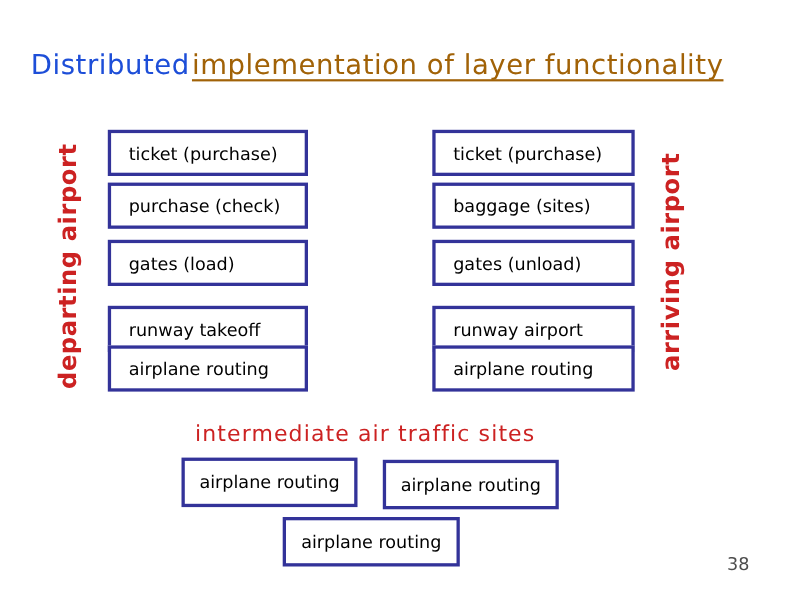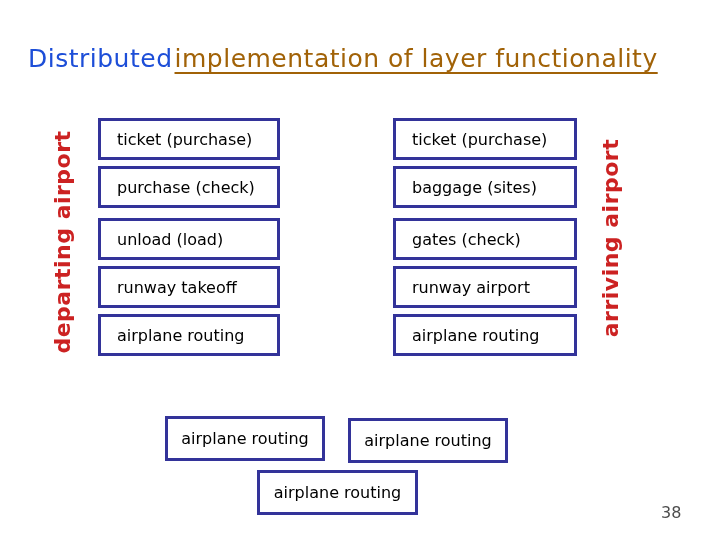--- a/index.html
+++ b/index.html
@@ -72,21 +72,21 @@
     display: flex;
     align-items: center;
     padding-left: 16px;
     font-size: 16px;
     color: #000000;
     white-space: nowrap;
   }
   .r1 { top: 0px; }
   .r2 { top: 48px; }
   .r3 { top: 100px; }
-  .r4 { top: 148px; }
+  .r4 { top: 160px; }
   .r5 { top: 196px; }
   
   .inter-label {
     position: absolute;
     left: 132px;
     top: 382px;
     width: 400px;
     text-align: center;
     color: #cc2222;
     font-size: 20px;
@@ -125,33 +125,34 @@
 
   <h1 class="title"><span class="t-red">Distributed</span><span class="t-navy">implementation of layer functionality</span></h1>
 
   <div class="vlabel left">departing airport</div>
 
   <div class="vlabel right">arriving airport</div>
 
   <div class="col departing">
     <div class="fbox r1">ticket (purchase)</div>
     <div class="fbox r2">purchase (check)</div>
-    <div class="fbox r3">unload (load)</div>
+    <div class="fbox r3">gates (load)</div>
     <div class="fbox r4">runway takeoff</div>
     <div class="fbox r5">airplane routing</div>
   </div>
 
   <div class="col arriving">
     <div class="fbox r1">ticket (purchase)</div>
     <div class="fbox r2">baggage (sites)</div>
-    <div class="fbox r3">gates (check)</div>
+    <div class="fbox r3">gates (unload)</div>
     <div class="fbox r4">runway airport</div>
     <div class="fbox r5">airplane routing</div>
   </div>
 
+  <div class="inter-label">intermediate air traffic sites</div>
 
   <div class="cbox i1">airplane routing</div>
   <div class="cbox i2">airplane routing</div>
   <div class="cbox i3">airplane routing</div>
 
   <div class="page-num">38</div>
 
 </div>
 
 </body></html>

